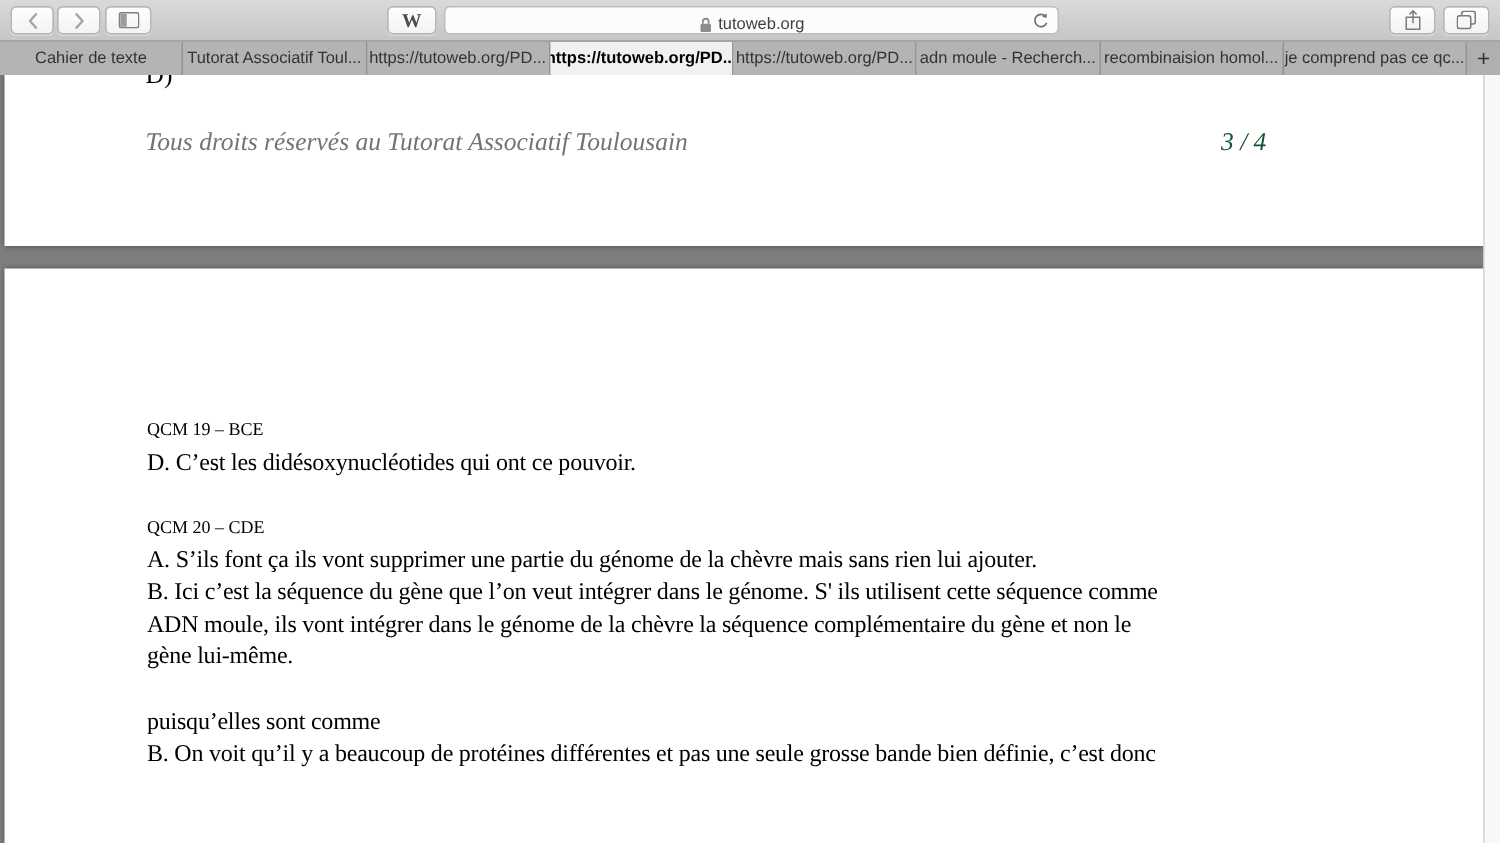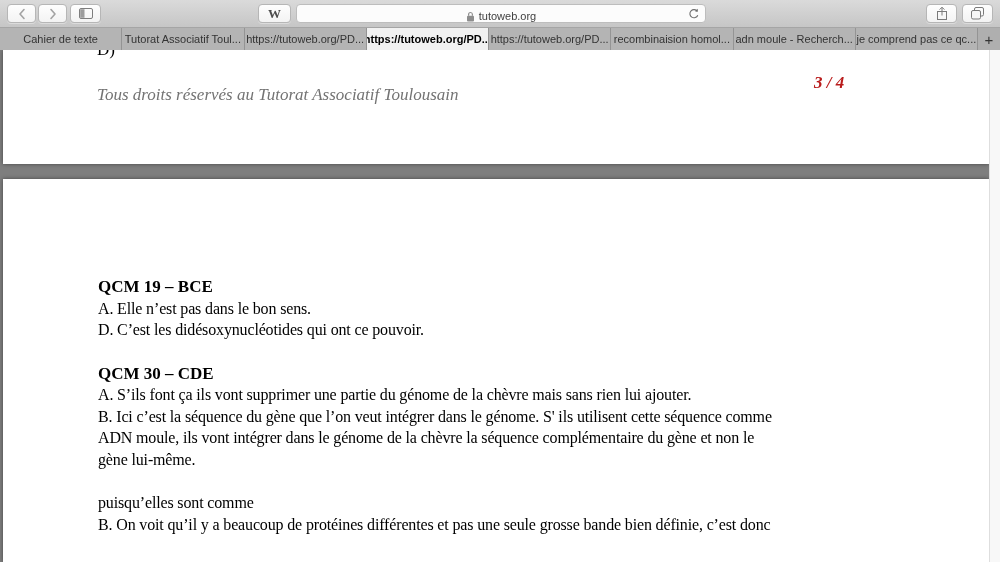--- a/index.html
+++ b/index.html
@@ -74,27 +74,27 @@
 
   .truncated-line {
     position: absolute; left: 94px; top: -10px;
     font-size: 17px;
   }
   .page-footer {
     position: absolute; left: 94px; top: 35px; right: 60px;
     font-style: italic; font-size: 17px; color: #737373;
   }
   .page-number {
-    position: absolute; left: 811px; top: 23px;
-    font-style: italic; font-size: 17px; color: #b91c1c; font-weight: bold;
+    position: absolute; left: 811px; top: 35px;
+    font-style: italic; font-size: 17px; color: #14532d;
   }
 
   .doc-text { position: absolute; left: 95px; top: 97px; width: 800px; }
   .qcm-section { margin-bottom: 22px; }
-  .qcm-heading { font-weight: bold; font-size: 17px; line-height: 21.5px; white-space: nowrap; }
+  .qcm-heading { font-weight: normal; font-size: 12px; line-height: 21.5px; white-space: nowrap; }
   .qcm-line { font-size: 16px; line-height: 21.5px; letter-spacing: -0.15px; white-space: nowrap; }
 
   svg { display: block; }
 </style>
 </head>
 <body>
 
 <div class="toolbar">
 
   <div class="tb-btn btn-back">
@@ -171,50 +171,49 @@
   <div class="tab">
       <span>https://tutoweb.org/PD...</span>
     </div>
   <div class="tab active">
       <span>https://tutoweb.org/PD...</span>
     </div>
   <div class="tab">
       <span>https://tutoweb.org/PD...</span>
     </div>
   <div class="tab">
+      <span>adn moule - Recherch...</span>
+    </div>
+  <div class="tab">
       <span>recombinaision homol...</span>
-    </div>
-  <div class="tab">
-      <span>adn moule - Recherch...</span>
     </div>
   <div class="tab">
       <span>je comprend pas ce qc...</span>
     </div>
   <div class="newtab">+</div>
 </div>
 
 <div class="content">
 
   <div class="pdf-page page-3">
     <div class="truncated-line">D)</div>
     <div class="page-footer">Tous droits réservés au Tutorat Associatif Toulousain</div>
     <div class="page-number">3 / 4</div>
   </div>
 
   <div class="pdf-page page-4">
     <div class="doc-text">
 
       <div class="qcm-section">
         <div class="qcm-heading">QCM 19 – BCE</div>
-        <div class="qcm-line">A. Elle n’est pas dans le bon sens.</div>
         <div class="qcm-line">D. C’est les didésoxynucléotides qui ont ce pouvoir.</div>
       </div>
 
       <div class="qcm-section">
-        <div class="qcm-heading">QCM 30 – CDE</div>
+        <div class="qcm-heading">QCM 20 – CDE</div>
         <div class="qcm-line">A. S’ils font ça ils vont supprimer une partie du génome de la chèvre mais sans rien lui ajouter.</div>
         <div class="qcm-line">B. Ici c’est la séquence du gène que l’on veut intégrer dans le génome. S' ils utilisent cette séquence comme</div>
         <div class="qcm-line">ADN moule, ils vont intégrer dans le génome de la chèvre la séquence complémentaire du gène et non le</div>
         <div class="qcm-line">gène lui-même.</div>
       </div>
 
       <div class="qcm-section">
         <div class="qcm-line">puisqu’elles sont comme</div>
         <div class="qcm-line">B. On voit qu’il y a beaucoup de protéines différentes et pas une seule grosse bande bien définie, c’est donc</div>
       </div>

